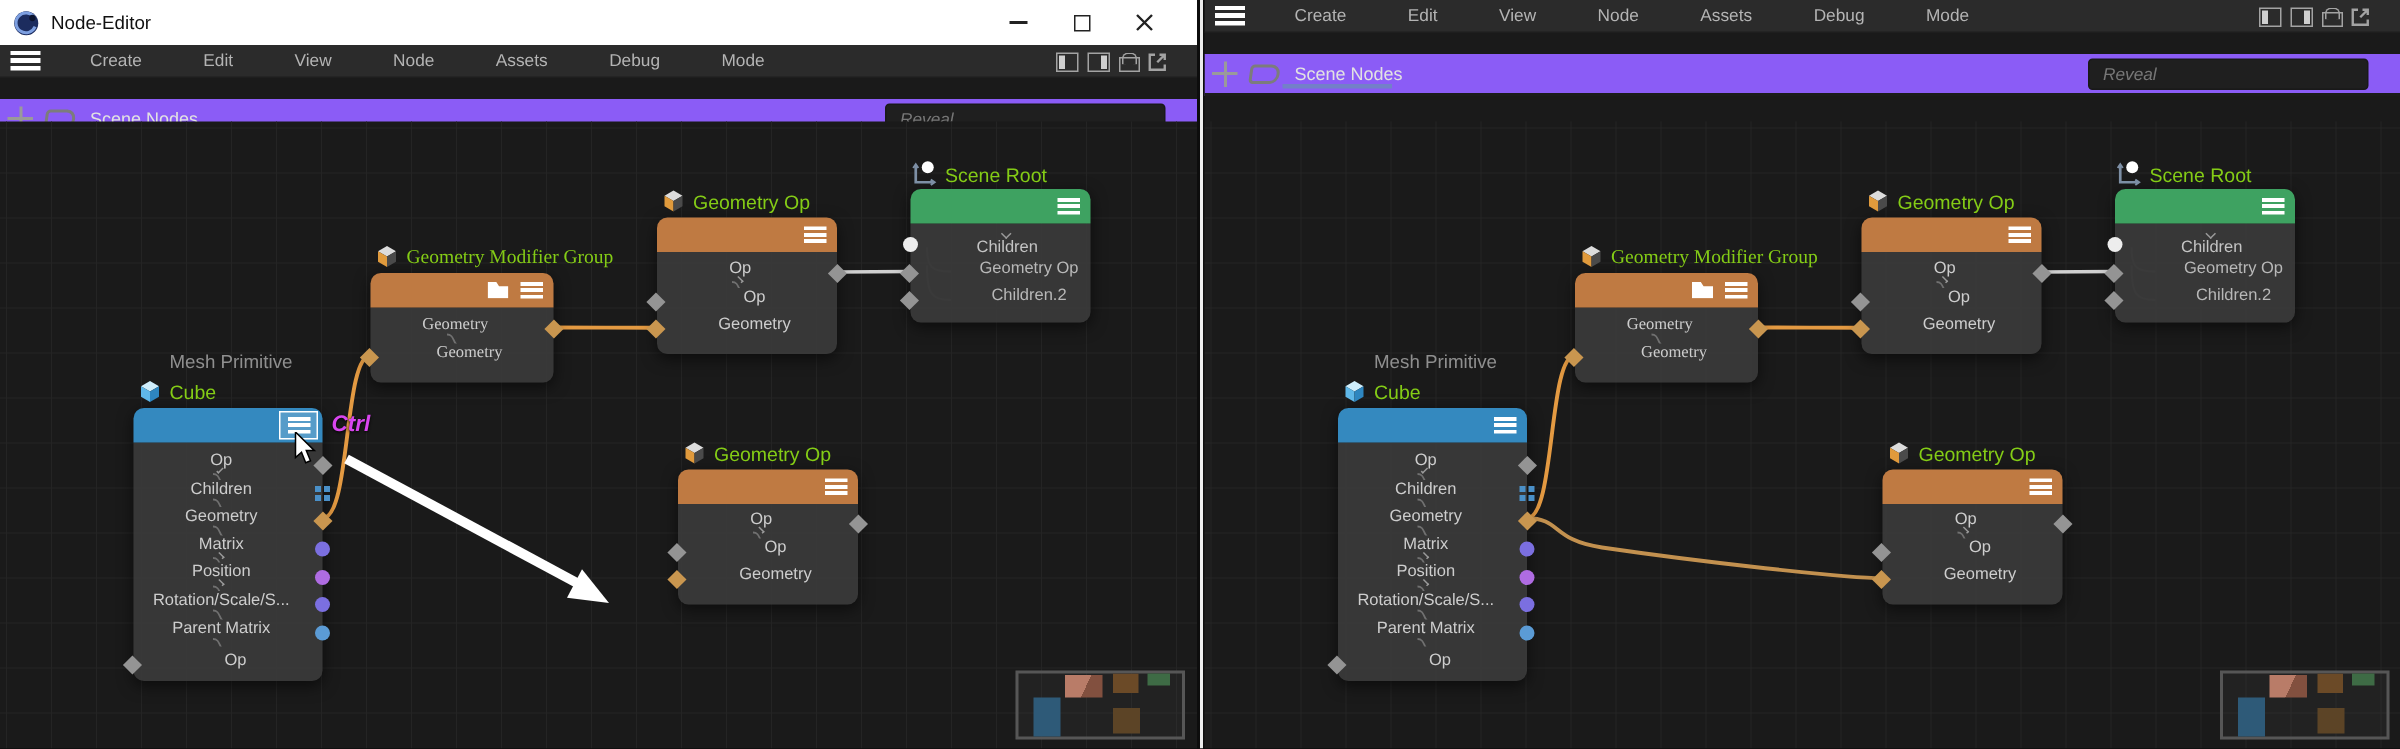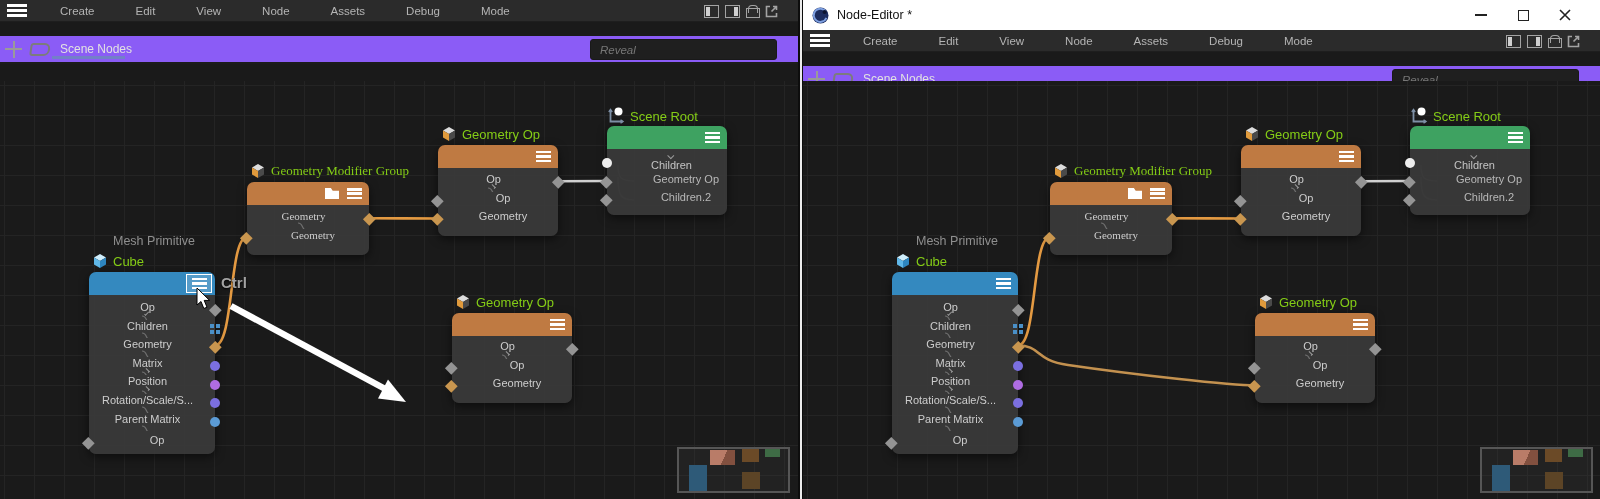--- a/index.html
+++ b/index.html
@@ -107,34 +107,55 @@
   .minimap { position:absolute; left:677px; top:447px; width:113px; height:46px; border:2px solid #565656;
     background:rgba(70,70,70,.18); overflow:hidden; z-index:4; }
   .mm { position:absolute; }
   .mm.blue { left:10px; top:16px; width:18px; height:29px; background:#2e5a78; }
   .mm.salmon { left:31px; top:1px; width:25px; height:15px; background:linear-gradient(115deg,#b97c68 0 55%,#82503f 55% 100%); }
   .mm.brown1 { left:63px; top:0; width:17px; height:13px; background:#6b4a27; }
   .mm.green { left:86px; top:-2px; width:15px; height:10px; background:#3e6b45; }
   .mm.brown2 { left:63px; top:23px; width:18px; height:17px; background:#5c4426; }
 
   
-  .ctrl-label { position:absolute; left:221px; top:274px; z-index:6; font-size:15px; font-weight:bold; color:#a3a3a3;
-    text-shadow:0 1px 2px #000; }
+  .ctrl-label { position:absolute; left:221px; top:274px; z-index:6; font-size:15px; font-weight:bold; color:#d946ef;
+    text-shadow:0 1px 2px #000;font-style:italic; }
   .cursor { position:absolute; left:196px; top:288px; z-index:7; }
   svg.overlay-arrow { position:absolute; left:0; top:0; width:798px; height:499px; z-index:5; pointer-events:none; }
 </style>
 </head>
 <body>
 
 <div id="stage">
   <div class="separator"></div>
   <div class="sepline"></div>
 
 <div class="window left">
 
+  <div class="titlebar">
+    <svg width="17" height="17" viewBox="0 0 17 17">
+      <circle cx="8.5" cy="8.5" r="8" fill="#1c2c5e"></circle>
+      <path d="M13.8,4.6 A6.6,6.6 0 1 0 14.4,10.8" stroke="#7d9fe0" stroke-width="2" fill="none"></path>
+      <circle cx="12.6" cy="5" r="2.1" fill="#0c1430"></circle>
+    </svg>
+    <span class="apptitle">Node-Editor</span>
+    <div class="win-controls">
+      <div class="wc wc-min">
+            <i></i>
+          </div>
+      <div class="wc wc-max">
+            <i></i>
+          </div>
+      <div class="wc">
+        <svg width="12" height="12" viewBox="0 0 12 12">
+          <path d="M1,1 L11,11 M11,1 L1,11" stroke="#222" stroke-width="1.6"></path>
+        </svg>
+      </div>
+    </div>
+  </div>
 
   <div class="menubar">
     <div class="burger"></div>
     <span class="mitem">Create</span>
     <span class="mitem">Edit</span>
     <span class="mitem">View</span>
     <span class="mitem">Node</span>
     <span class="mitem">Assets</span>
     <span class="mitem">Debug</span>
     <span class="mitem">Mode</span>
@@ -379,41 +400,20 @@
   </svg>
   <div class="ctrl-label">Ctrl</div>
   <svg class="cursor" width="16" height="22" viewBox="0 0 16 22">
     <polygon points="1,0 1,17 5,13.5 7.8,20.5 11,19.2 8.2,12.4 13.6,12.4" fill="#ffffff" stroke="#000" stroke-width="1"></polygon>
   </svg>
 
 </div>
 
 <div class="window right">
 
-  <div class="titlebar">
-    <svg width="17" height="17" viewBox="0 0 17 17">
-      <circle cx="8.5" cy="8.5" r="8" fill="#1c2c5e"></circle>
-      <path d="M13.8,4.6 A6.6,6.6 0 1 0 14.4,10.8" stroke="#7d9fe0" stroke-width="2" fill="none"></path>
-      <circle cx="12.6" cy="5" r="2.1" fill="#0c1430"></circle>
-    </svg>
-    <span class="apptitle">Node-Editor *</span>
-    <div class="win-controls">
-      <div class="wc wc-min">
-            <i></i>
-          </div>
-      <div class="wc wc-max">
-            <i></i>
-          </div>
-      <div class="wc">
-        <svg width="12" height="12" viewBox="0 0 12 12">
-          <path d="M1,1 L11,11 M11,1 L1,11" stroke="#222" stroke-width="1.6"></path>
-        </svg>
-      </div>
-    </div>
-  </div>
 
   <div class="menubar">
     <div class="burger"></div>
     <span class="mitem">Create</span>
     <span class="mitem">Edit</span>
     <span class="mitem">View</span>
     <span class="mitem">Node</span>
     <span class="mitem">Assets</span>
     <span class="mitem">Debug</span>
     <span class="mitem">Mode</span>

